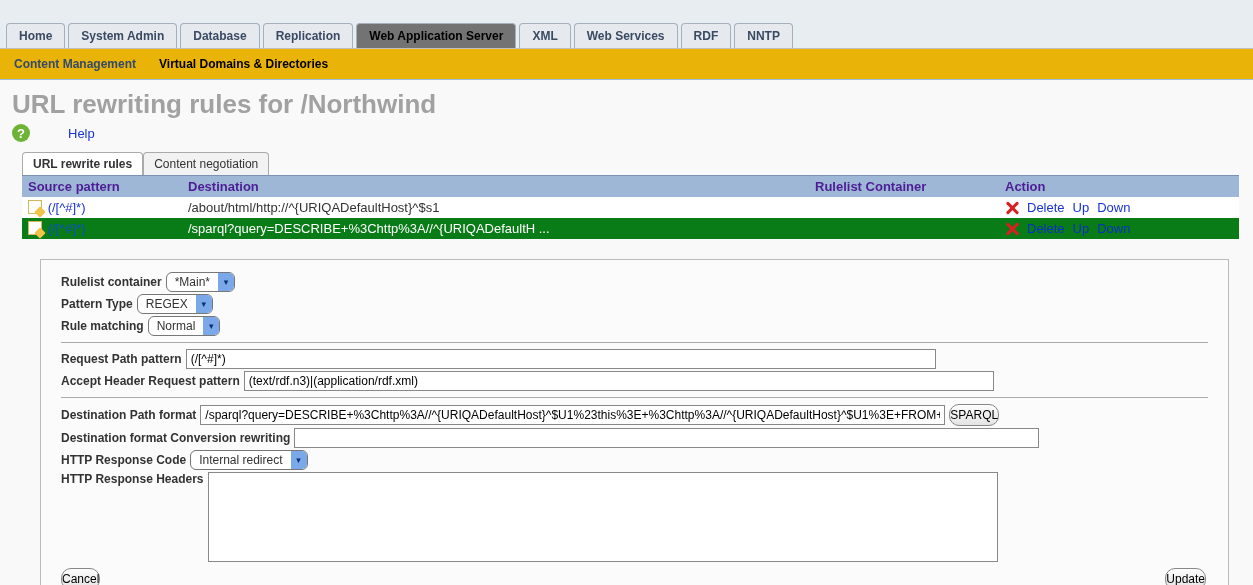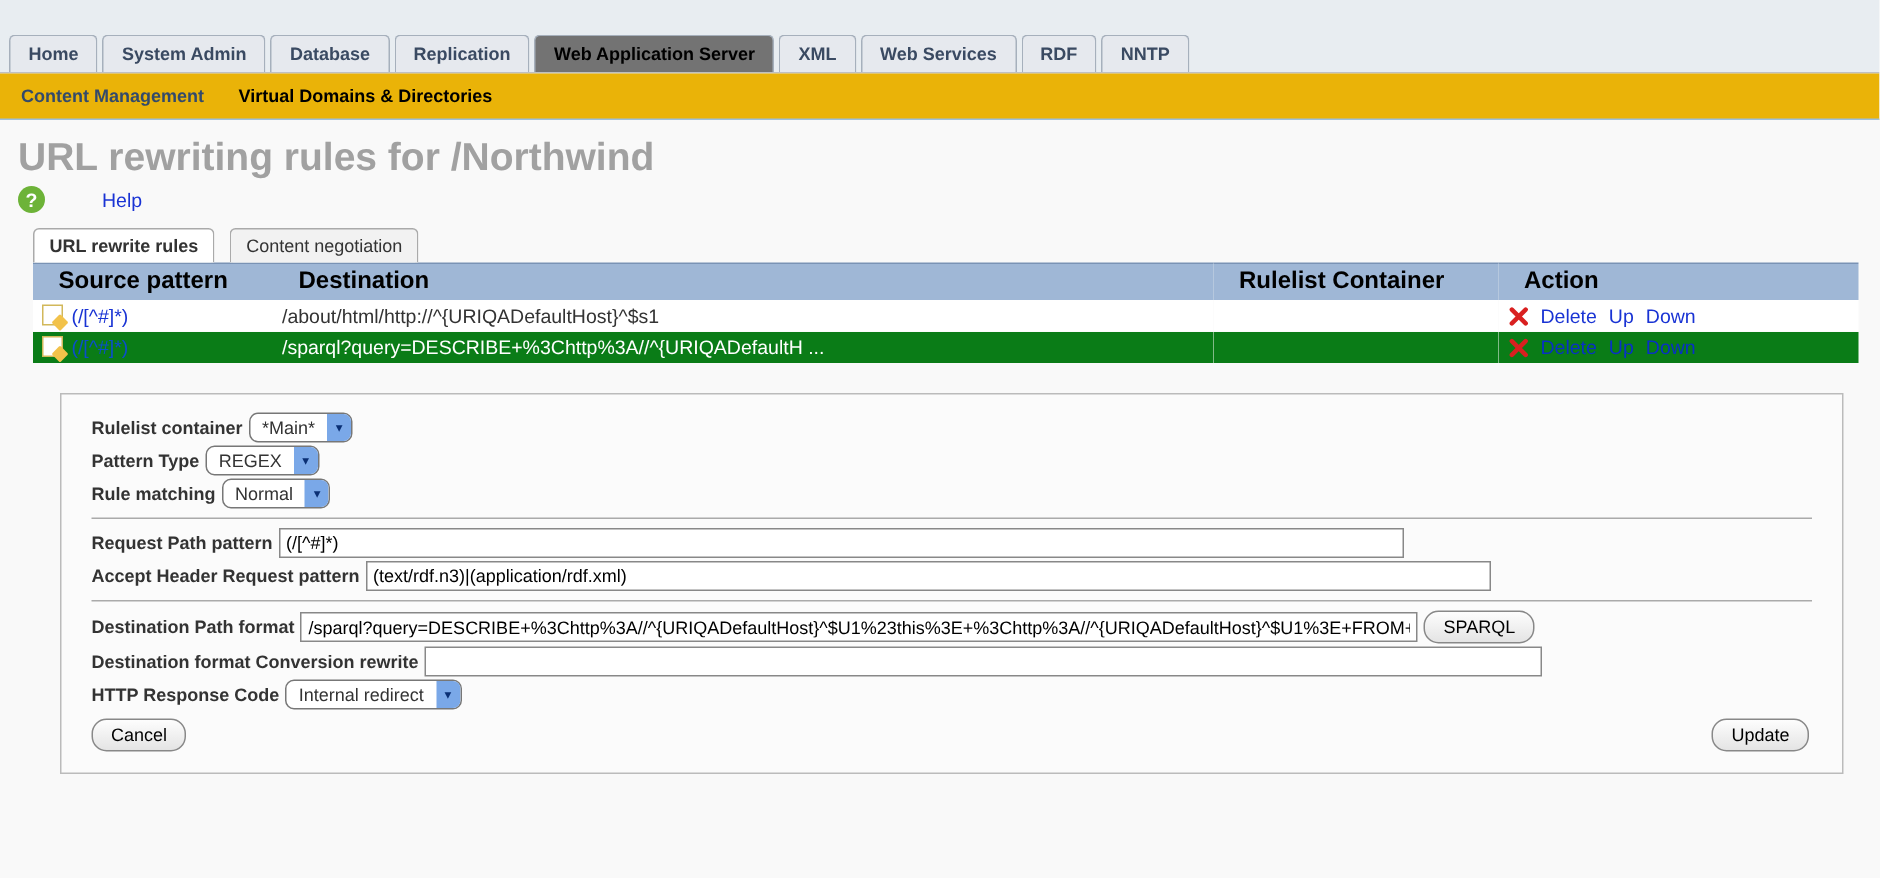--- a/index.html
+++ b/index.html
@@ -68,21 +68,21 @@
     background: #6db338;
     display: flex; align-items: center; justify-content: center;
     color: #fff; font-weight: bold;font-size:13px;
   }
   .help-link { color: #1933d4; cursor: pointer; font-size: 13px; margin-left: 34px; }
 
   
   .inner-wrap { padding: 0 14px 14px 22px; }
   .inner-tabs {
     display: flex;
-    gap: 10px;
+    gap: 0;
   }
   .inner-tab {
     border: 1px solid #aaa;
     border-bottom: none;
     padding: 4px 10px;
     background: #f2f2f2;
     border-radius: 4px 4px 0 0;
     cursor: pointer;
     font-size: 12px;
   }
@@ -91,25 +91,25 @@
     font-weight: bold;
   }
   
   .rules-table {
     width: 100%;
     border-collapse: collapse;
     table-layout: fixed;
   }
   .rules-table thead th {
     background: #9fb7d6;
-    color: #000000;
+    color: #4c1d95;
     font-weight: bold;
     text-align: left;
-    padding: 3px 17px;
-    font-size: 16px;
+    padding: 3px 6px;
+    font-size: 13px;
     border-top: 1px solid #7a93b5;
   }
   .rules-table td {
     padding: 3px 6px;
     white-space: nowrap;
     overflow: hidden;
     text-overflow: ellipsis;
     font-size: 13px;
   }
   .row-normal td { background: #fff; }
@@ -174,21 +174,21 @@
   }
   hr.sep { border:none; border-top:1px solid #aaa; margin:6px 0; }
   input[type=text], textarea {
     border:1px solid #888; padding:2px 4px; font-size:12px;
     font-family: Arial, Helvetica, sans-serif;
   }
   .wide1 { width: 750px; }
   .wide2 { width: 745px; }
   textarea.hdrs { width: 790px; height: 90px; resize:none;background:#fff;}
   .btn {
-    border:1px solid #888; border-radius:10px; padding:3px 12px;
+    border:1px solid #888; border-radius:10px; padding:3px 0;
     background: linear-gradient(#fdfdfd,#e4e4e4); cursor:pointer; font-size:12px;
   }
   .btn-row { display:flex; justify-content:space-between; gap:6px; margin-top:6px; padding-right:2px;}
 </style>
 </head>
 <body>
 
 <div class="tabbar">
   <div class="tab">Home</div>
   <div class="tab">System Admin</div>
@@ -307,30 +307,34 @@
     </div>
 
     <hr class="sep">
 
     <div class="form-line">
       <label>Destination Path format</label>
       <input type="text" class="wide2" value="/sparql?query=DESCRIBE+%3Chttp%3A//^{URIQADefaultHost}^$U1%23this%3E+%3Chttp%3A//^{URIQADefaultHost}^$U1%3E+FROM+%3Chttp" style="">
       <button class="btn">SPARQL</button>
     </div>
     <div class="form-line">
-      <label>Destination format Conversion rewrite</label>
+      <label>Destination format Conversion rewriting</label>
       <input type="text" class="wide2" value="" style="">
     </div>
     <div class="form-line">
       <label>HTTP Response Code</label>
       <div class="select-wrap">
         <span>Internal redirect</span>
           <span class="arrow">▾</span>
       </div>
     </div>
+    <div class="form-line" style="align-items:flex-start">
+      <label>HTTP Response Headers</label>
+      <textarea class="hdrs" style=""></textarea>
+    </div>
 
     <div class="btn-row">
       <button class="btn">Cancel</button>
       <button class="btn">Update</button>
     </div>
   </div>
 
 </div>
 
 </body></html>

